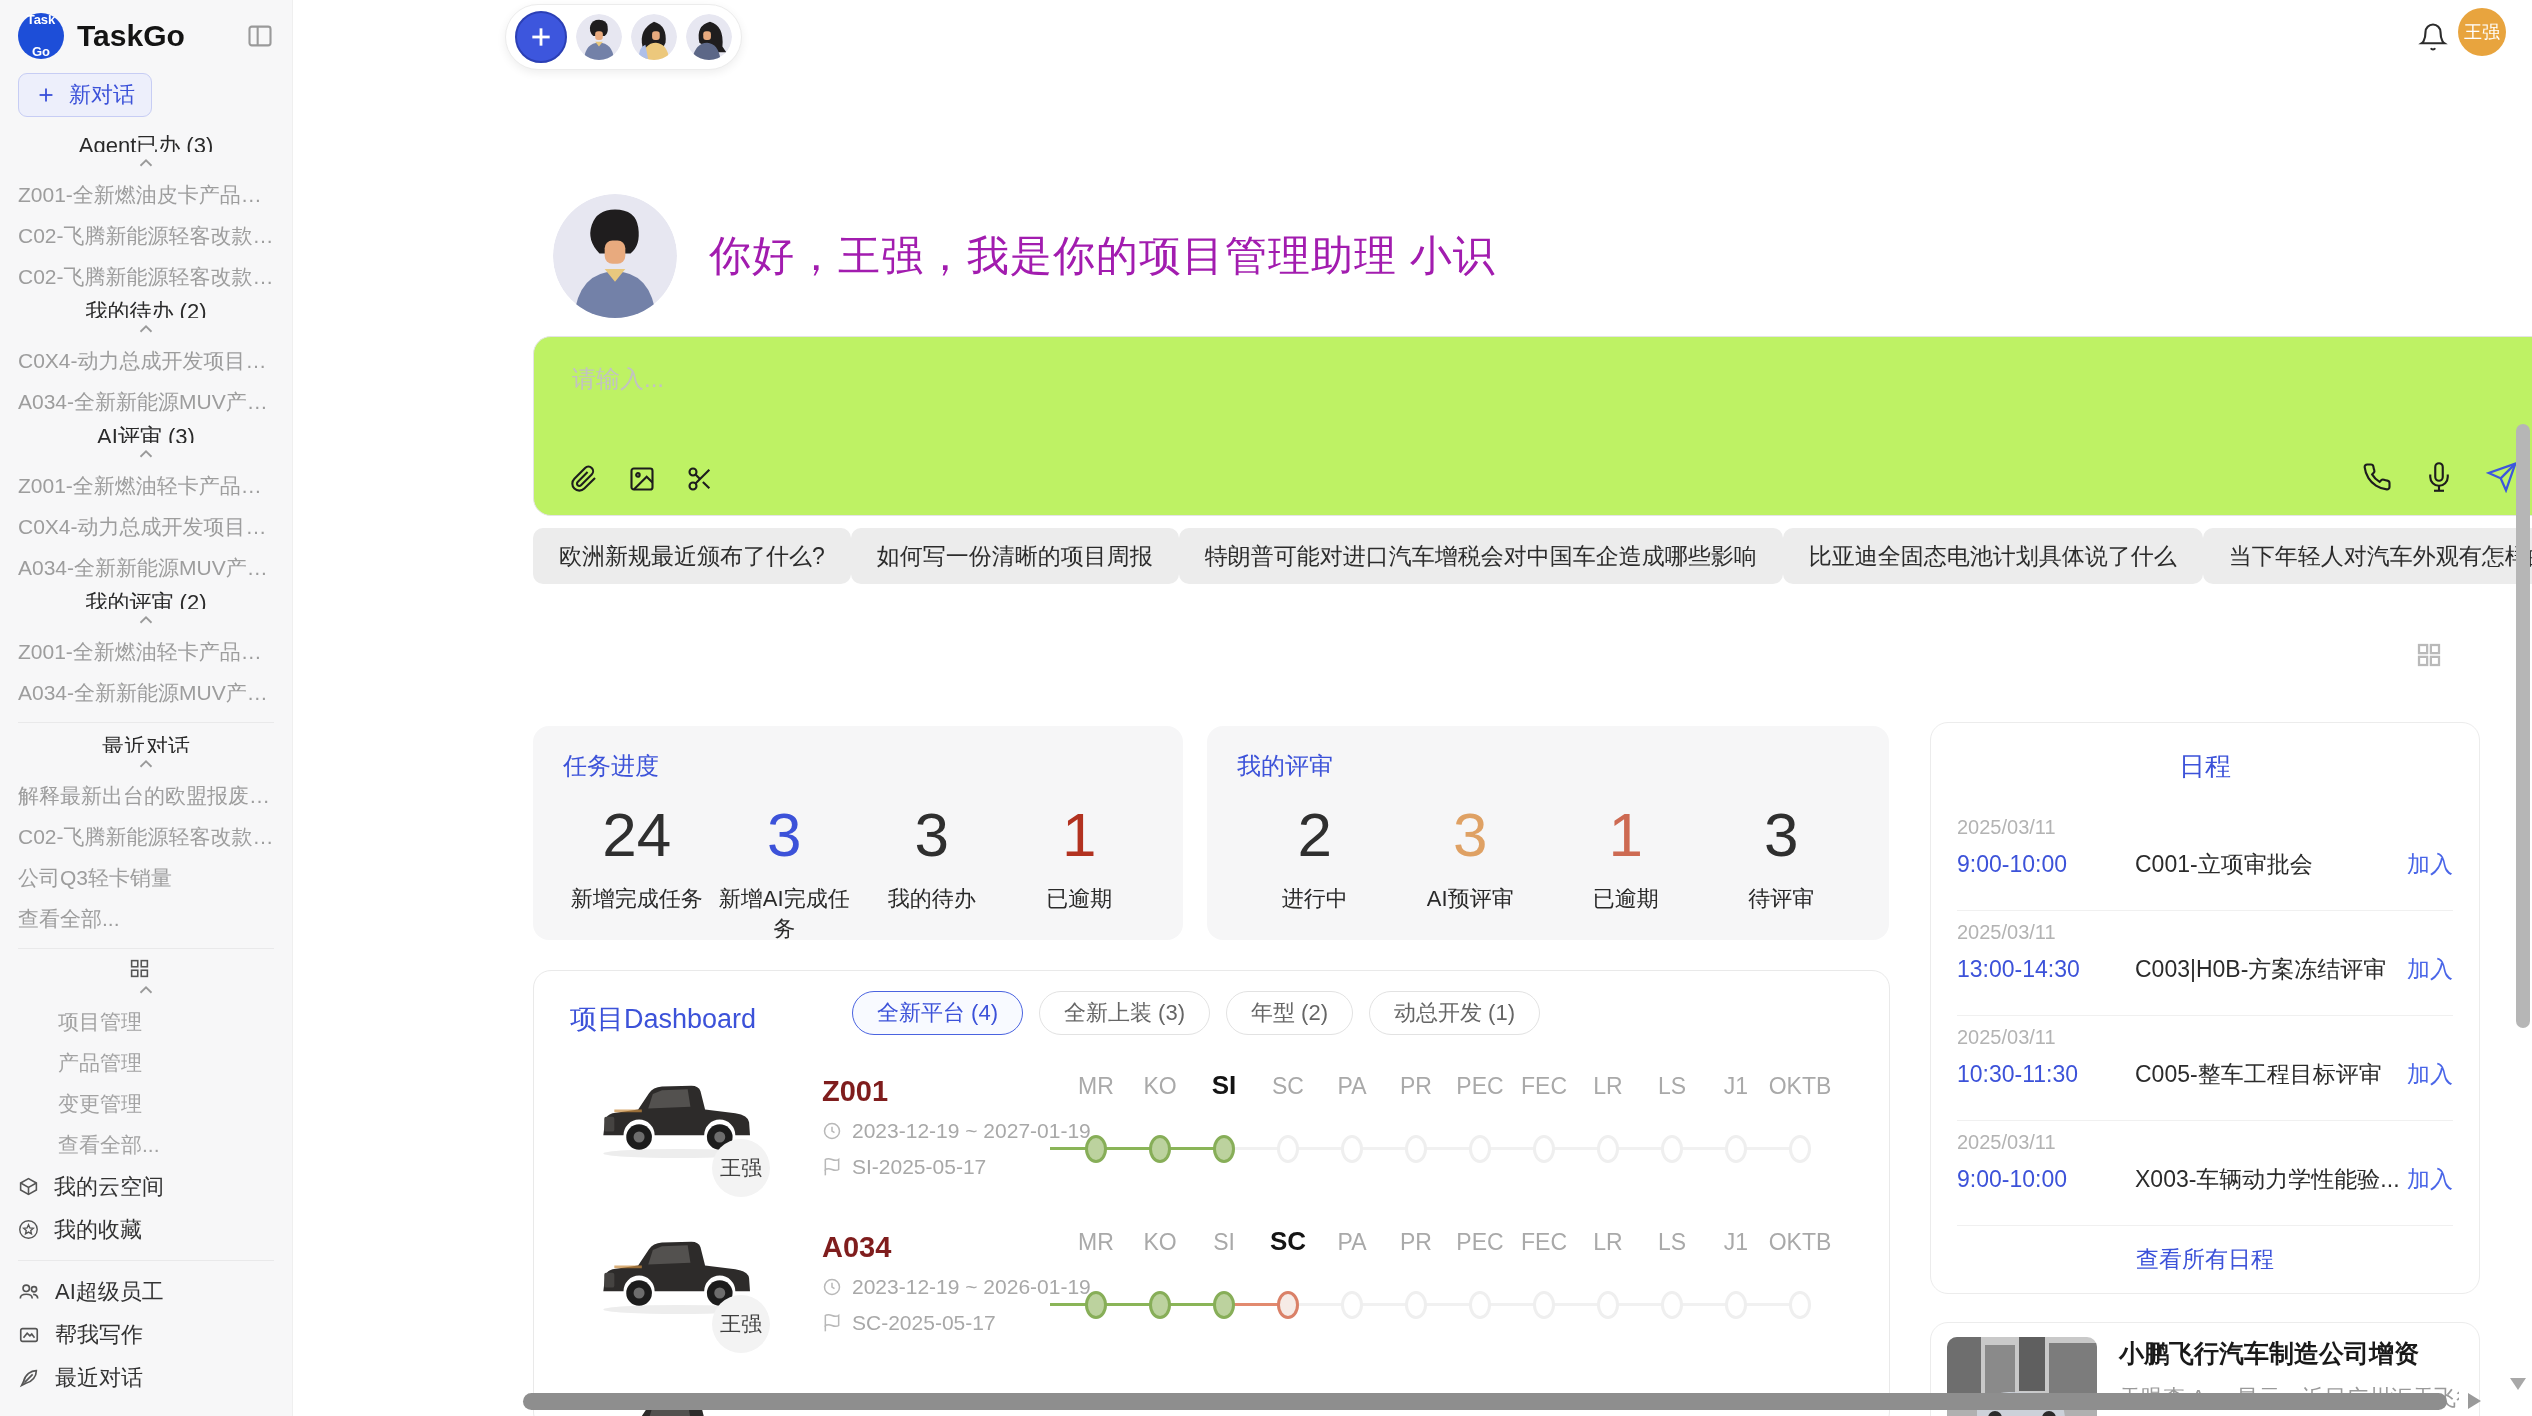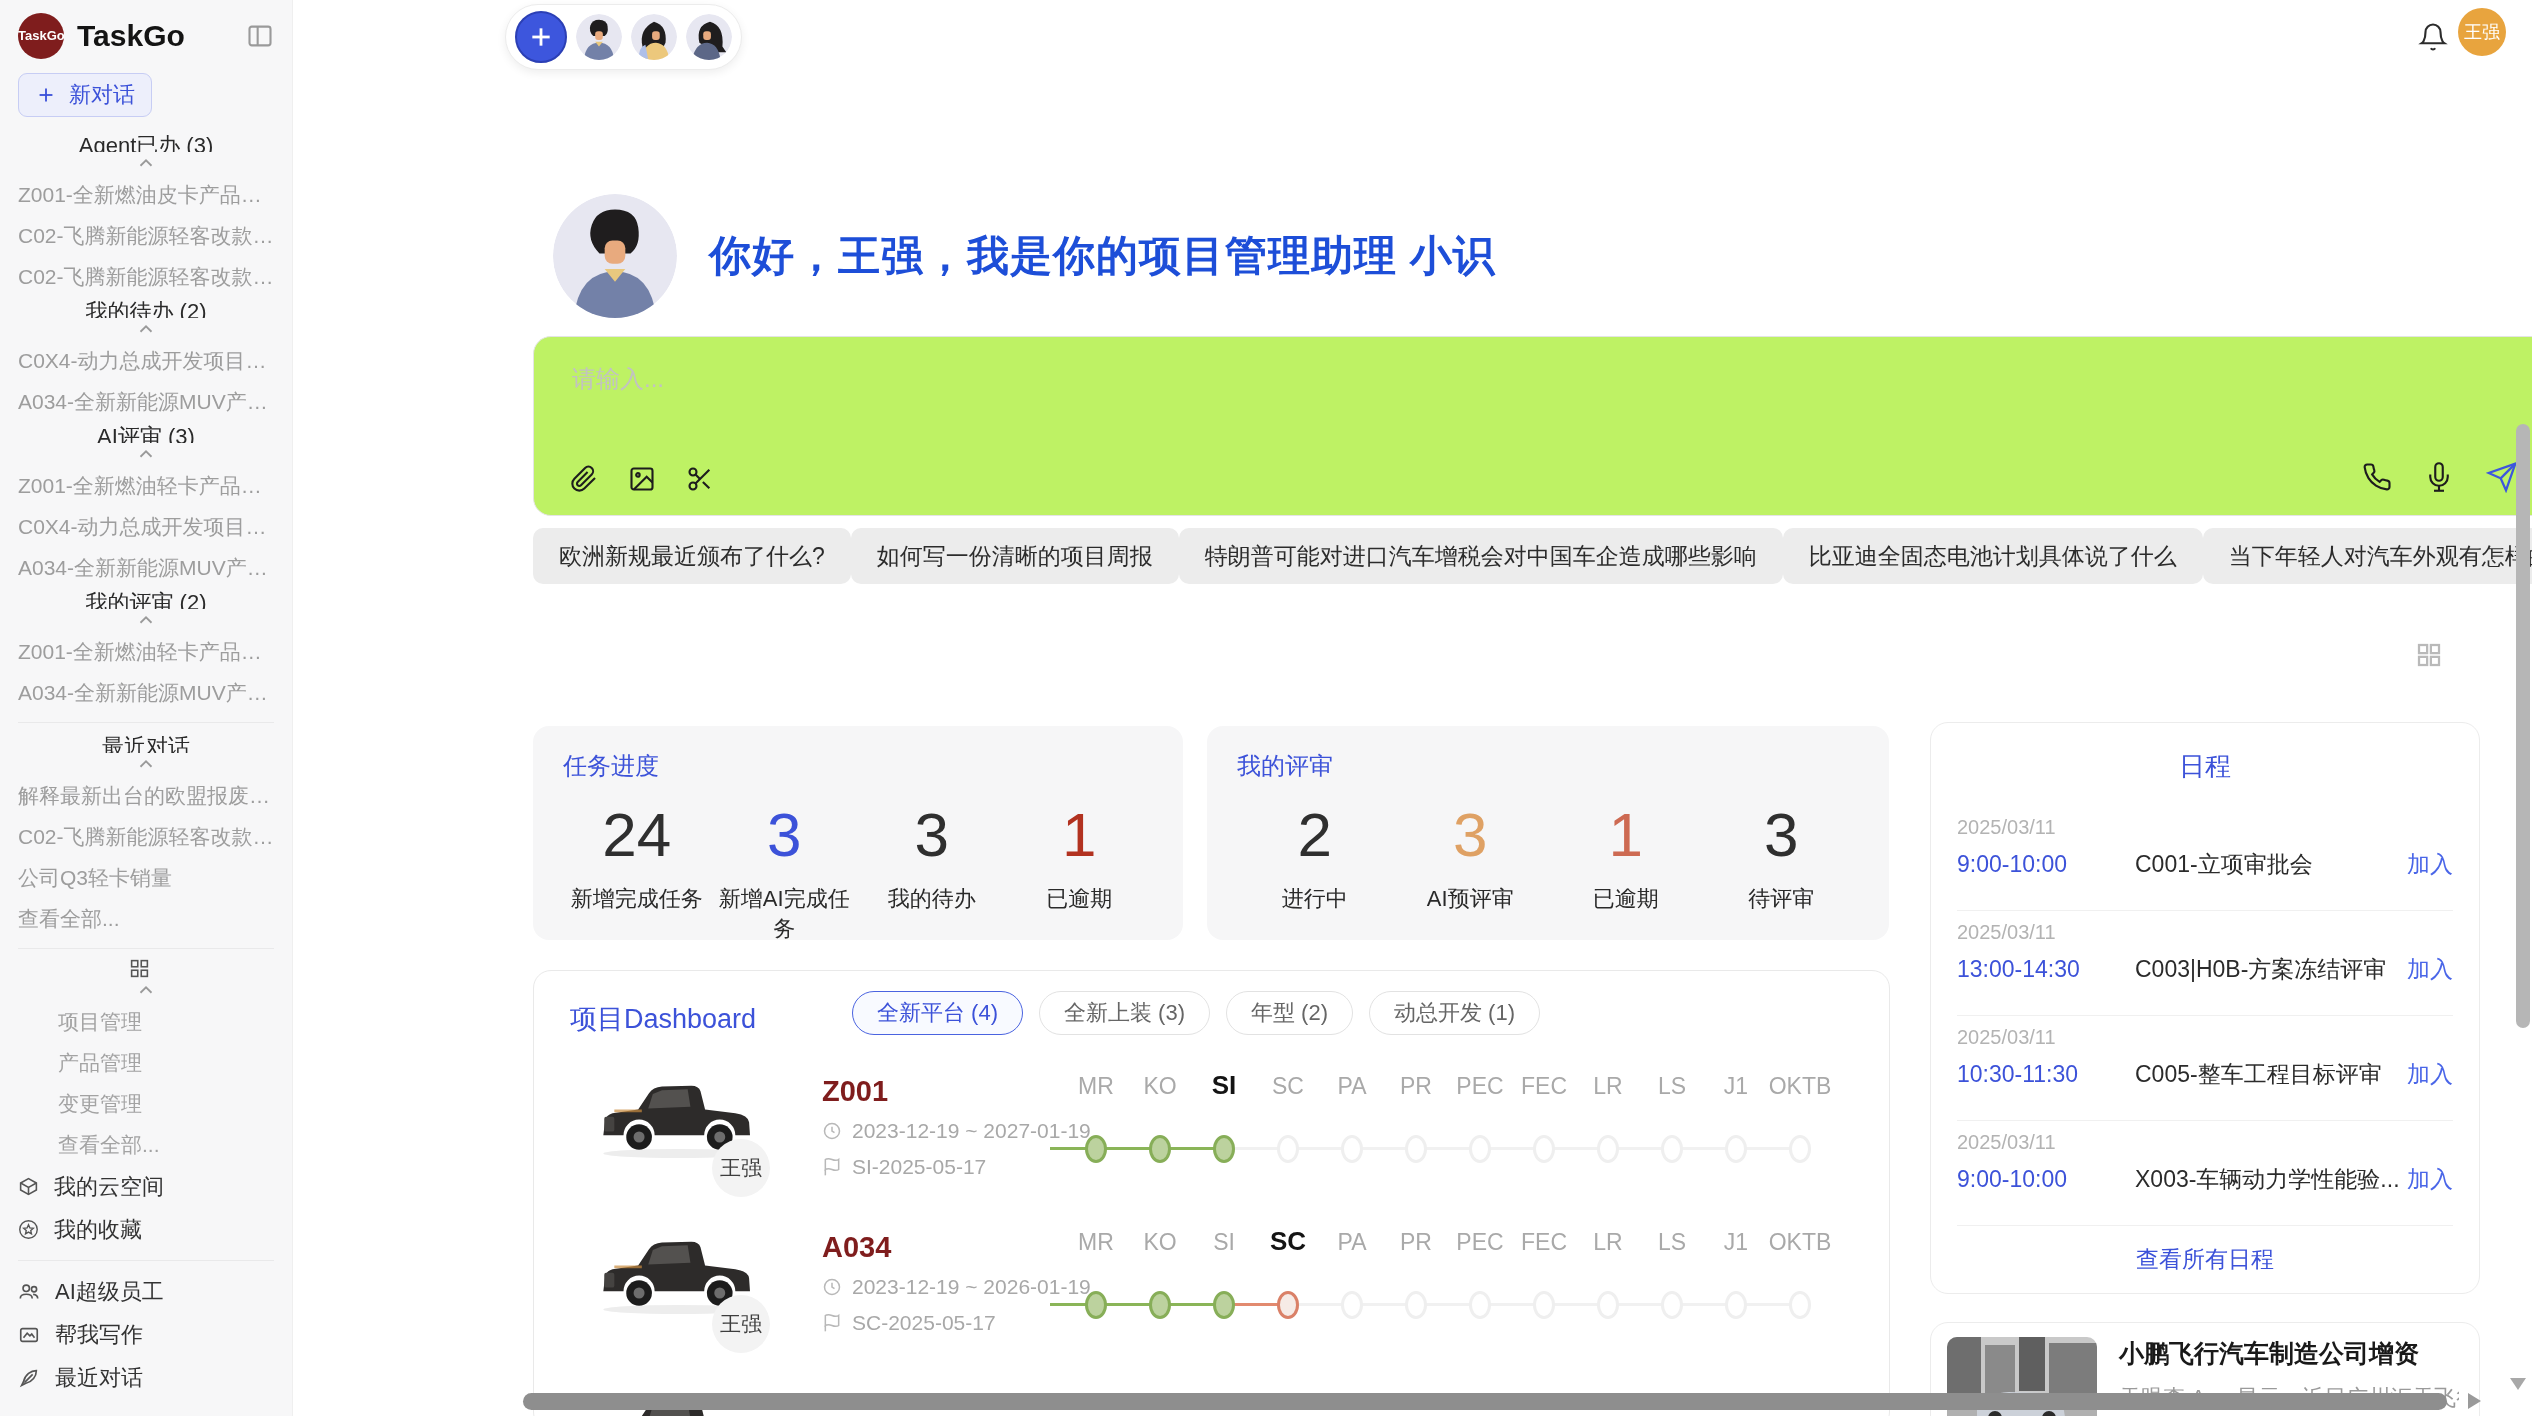--- a/index.html
+++ b/index.html
@@ -1,21 +1,21 @@
 <!DOCTYPE html>
 <html><head>
 <meta charset="utf-8">
 <style>
   html,body{margin:0;padding:0;background:#fff;}
   #page{position:relative;width:2532px;height:1416px;overflow:hidden;background:#fff;
         font-family:"Liberation Sans","DejaVu Sans",sans-serif;color:#222;}
   
   #sidebar{position:absolute;left:0;top:0;width:293px;height:100%;background:#f7f7f8;border-right:1px solid #efefef;box-sizing:border-box;overflow:hidden;}
   .side-top{display:flex;align-items:center;gap:13px;padding:13px 18px 8px 18px;}
-  .logo-circle{width:46px;height:46px;border-radius:50%;background:#7f1d1d;color:#fff;display:flex;align-items:center;justify-content:space-between;font-size:13px;line-height:14px;font-weight:700;flex:none;}
+  .logo-circle{width:46px;height:46px;border-radius:50%;background:#1d4ed8;color:#fff;display:flex;flex-direction:column;align-items:center;justify-content:space-between;font-size:13px;line-height:14px;font-weight:700;flex:none;}
   .app-title{font-size:30px;font-weight:700;color:#141414;flex:1;}
   .collapse{color:#9a9a9a;display:flex;}
   .new-chat{display:flex;align-items:center;gap:12px;margin:6px 18px 14px 18px;height:44px;border-radius:9px;background:#edeffb;border:1px solid #c7cdf4;color:#3c52d9;font-size:22px;padding:0 16px;cursor:pointer;font-family:inherit;}
   .side-head-row{display:flex;align-items:center;height:43px;padding:0 18px;font-size:22px;color:#2a2a2a;cursor:pointer;flex-direction:column;}
   .side-head-row .side-ic{display:flex;margin-right:14px;color:#555;}
   .side-sec-title{flex:1;white-space:nowrap;overflow:hidden;text-overflow:ellipsis;}
   .chev{display:flex;color:#9a9a9a;}
   .side-item{height:41px;line-height:41px;padding:0 18px;font-size:21px;color:#9d9d9d;white-space:nowrap;overflow:hidden;text-overflow:ellipsis;cursor:pointer;}
   .side-item.indent{padding-left:58px;color:#a3a3a3;}
   .sdiv{border-top:1px solid #e9e9ea;margin:9px 18px;}
@@ -23,21 +23,21 @@
   .side-link-row .side-ic{display:flex;color:#555;}
   
   .topbar-pill{position:absolute;left:505px;top:4px;height:66px;border-radius:33px;background:#fff;border:1px solid #ececec;box-shadow:0 3px 10px rgba(0,0,0,.07);display:flex;align-items:center;gap:9px;padding:0 9px;box-sizing:border-box;}
   .plus-btn{width:52px;height:52px;border-radius:50%;background:#3d56dd;border:2px solid #2b3fb5;display:flex;align-items:center;justify-content:center;color:#fff;cursor:pointer;box-sizing:border-box;}
   .mem-av{width:46px;height:46px;border-radius:50%;overflow:hidden;display:flex;cursor:pointer;}
   .bell{position:absolute;left:2418px;top:22px;color:#2c2c2c;cursor:pointer;}
   .user-av{position:absolute;left:2458px;top:8px;width:48px;height:48px;border-radius:50%;background:#e8a43e;color:#fff;font-size:18px;display:flex;align-items:center;justify-content:center;cursor:pointer;}
   
   .greet{position:absolute;left:553px;top:194px;display:flex;align-items:center;gap:32px;height:124px;}
   .greet-av{width:124px;height:124px;border-radius:50%;overflow:hidden;flex:none;}
-  .greet-text{font-size:42px;font-weight:700;color:#1d4ed8;letter-spacing:1px;white-space:nowrap;}
+  .greet-text{font-size:42px;font-weight:400;color:#a21caf;letter-spacing:1px;white-space:nowrap;}
   
   .composer{position:absolute;left:533px;top:336px;width:2024px;height:180px;border:1.5px solid #e4e4e4;border-radius:18px;box-sizing:border-box;background:#bef264;}
   .composer textarea{position:absolute;left:36px;top:24px;width:1860px;height:66px;border:none;outline:none;resize:none;font-size:24px;color:#333;font-family:inherit;background:transparent;}
   .composer textarea::placeholder{color:#c2c2c2;}
   .comp-left{position:absolute;left:36px;bottom:22px;display:flex;gap:30px;color:#1d1d1d;}
   .comp-right{position:absolute;right:38px;bottom:22px;display:flex;gap:32px;align-items:center;color:#1d1d1d;}
   .icon-btn{display:flex;cursor:pointer;background:none;border:none;padding:0;color:inherit;}
   .send{color:#3d56dd;}
   
   .chips{position:absolute;left:533px;top:528px;width:1942px;display:flex;justify-content:space-between;}

